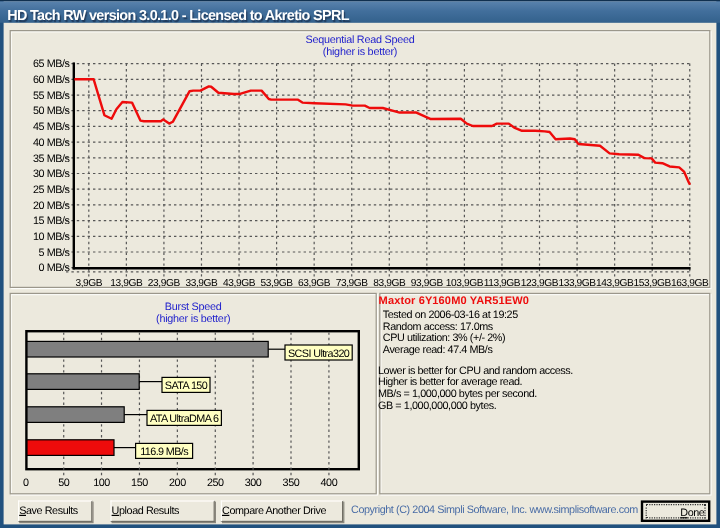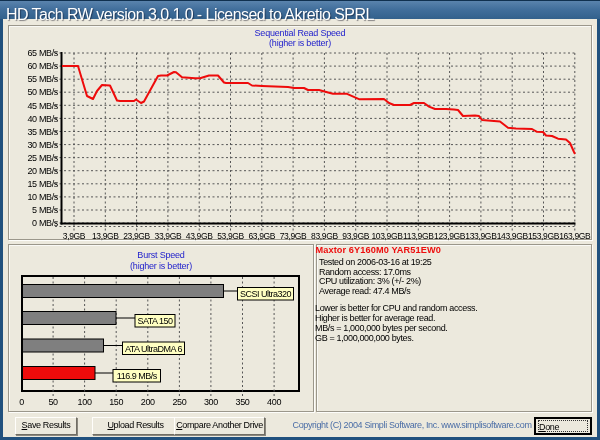--- a/index.html
+++ b/index.html
@@ -1,23 +1,23 @@
 <!DOCTYPE html>
 <html><head><meta charset="utf-8"><style>
 html,body{margin:0;padding:0;width:600px;height:440px;overflow:hidden}
 body{font-family:"Liberation Sans",sans-serif;background:#ece9dd;position:relative}
 .win{position:absolute;inset:0;border-left:3px solid #21517e;border-right:3px solid #21517e;border-bottom:3px solid #21517e;box-sizing:border-box}
 .tb{position:absolute;left:0;top:0;width:600px;height:19px;background:linear-gradient(#5a83ad,#426f9c 45%,#33618c);border-top:1px solid #10304f;box-sizing:border-box}
-.tbt{position:absolute;left:6px;top:5px;color:#fff;font-size:16px;font-weight:normal;letter-spacing:-0.55px;text-shadow:1px 1px 1px rgba(0,0,20,.45)}
+.tbt{position:absolute;left:6px;top:5px;color:#fff;font-size:12px;font-weight:bold;letter-spacing:-0.55px;text-shadow:1px 1px 1px rgba(0,0,20,.45)}
 .panel{position:absolute;border:1px solid #9b978b;box-shadow:1px 1px 0 #fdfdfa,inset 1px 1px 0 rgba(255,255,255,.7)}
 .p1{left:8px;top:25px;width:582px;height:213px}
 .p2{left:8px;top:244px;width:304px;height:166px}
 .p3{left:316px;top:244px;width:274px;height:166px}
-.btn{position:absolute;top:417px;height:18px;background:#ece9dd;border:1px solid;border-color:#fffefb #706d64 #706d64 #fffefb;box-shadow:1px 1px 0 #8a877d;box-sizing:border-box;font-size:9px;letter-spacing:-0.35px;text-align:center;line-height:15px;color:#000}
-.done{position:absolute;top:417px;left:534px;width:58px;height:18px;background:#ece9dd;border:2px solid #000;box-sizing:border-box;font-size:9px;letter-spacing:-0.35px;text-align:left;line-height:14px}
+.btn{position:absolute;top:417px;height:18px;background:#ece9dd;border:1px solid;border-color:#fffefb #706d64 #706d64 #fffefb;box-shadow:1px 1px 0 #8a877d;box-sizing:border-box;font-size:9px;letter-spacing:-0.35px;text-align:left;line-height:15px;color:#000}
+.done{position:absolute;top:417px;left:534px;width:58px;height:18px;background:#ece9dd;border:2px solid #000;box-sizing:border-box;font-size:9px;letter-spacing:-0.35px;text-align:right;line-height:14px}
 .done i{position:absolute;inset:1px 2px;border:1px dotted #333;font-style:normal;line-height:12px}
 </style></head><body>
 <div class="win"></div>
 <div class="panel p1"></div>
 <div class="panel p2"></div>
 <div class="panel p3"></div>
 <svg width="600" height="440" style="position:absolute;left:0;top:0">
 <style>
 .g{stroke:#565656;stroke-width:1;stroke-dasharray:2 2.5;fill:none}
 .t{font-family:"Liberation Sans",sans-serif;font-size:9px;fill:#000;letter-spacing:-0.35px}
@@ -138,15 +138,15 @@
 <text x="315" y="321.0" class="t">Higher is better for average read.</text>
 <text x="315" y="330.9" class="t">MB/s = 1,000,000 bytes per second.</text>
 <text x="315" y="340.7" class="t">GB = 1,000,000,000 bytes.</text>
 <text x="292.5" y="427.5" style="font-family:'Liberation Sans',sans-serif;font-size:9px;letter-spacing:-0.35px;fill:#4a6da6">Copyright (C) 2004 Simpli Software, Inc. www.simplisoftware.com</text>
 </svg>
 <div class="tb">
     <div class="tbt">HD Tach RW version 3.0.1.0 - Licensed to Akretio SPRL</div>
   </div>
 <div class="btn" style="left:15px;width:62px"><u>S</u>ave Results</div>
 <div class="btn" style="left:92px;width:87px"><u>U</u>pload Results</div>
-<div class="btn" style="left:174px;width:91px"><u>C</u>ompare Another Drive</div>
+<div class="btn" style="left:184px;width:102px"><u>C</u>ompare Another Drive</div>
 <div class="done">
     <i><u>D</u>one</i>
   </div>
 </body></html>

